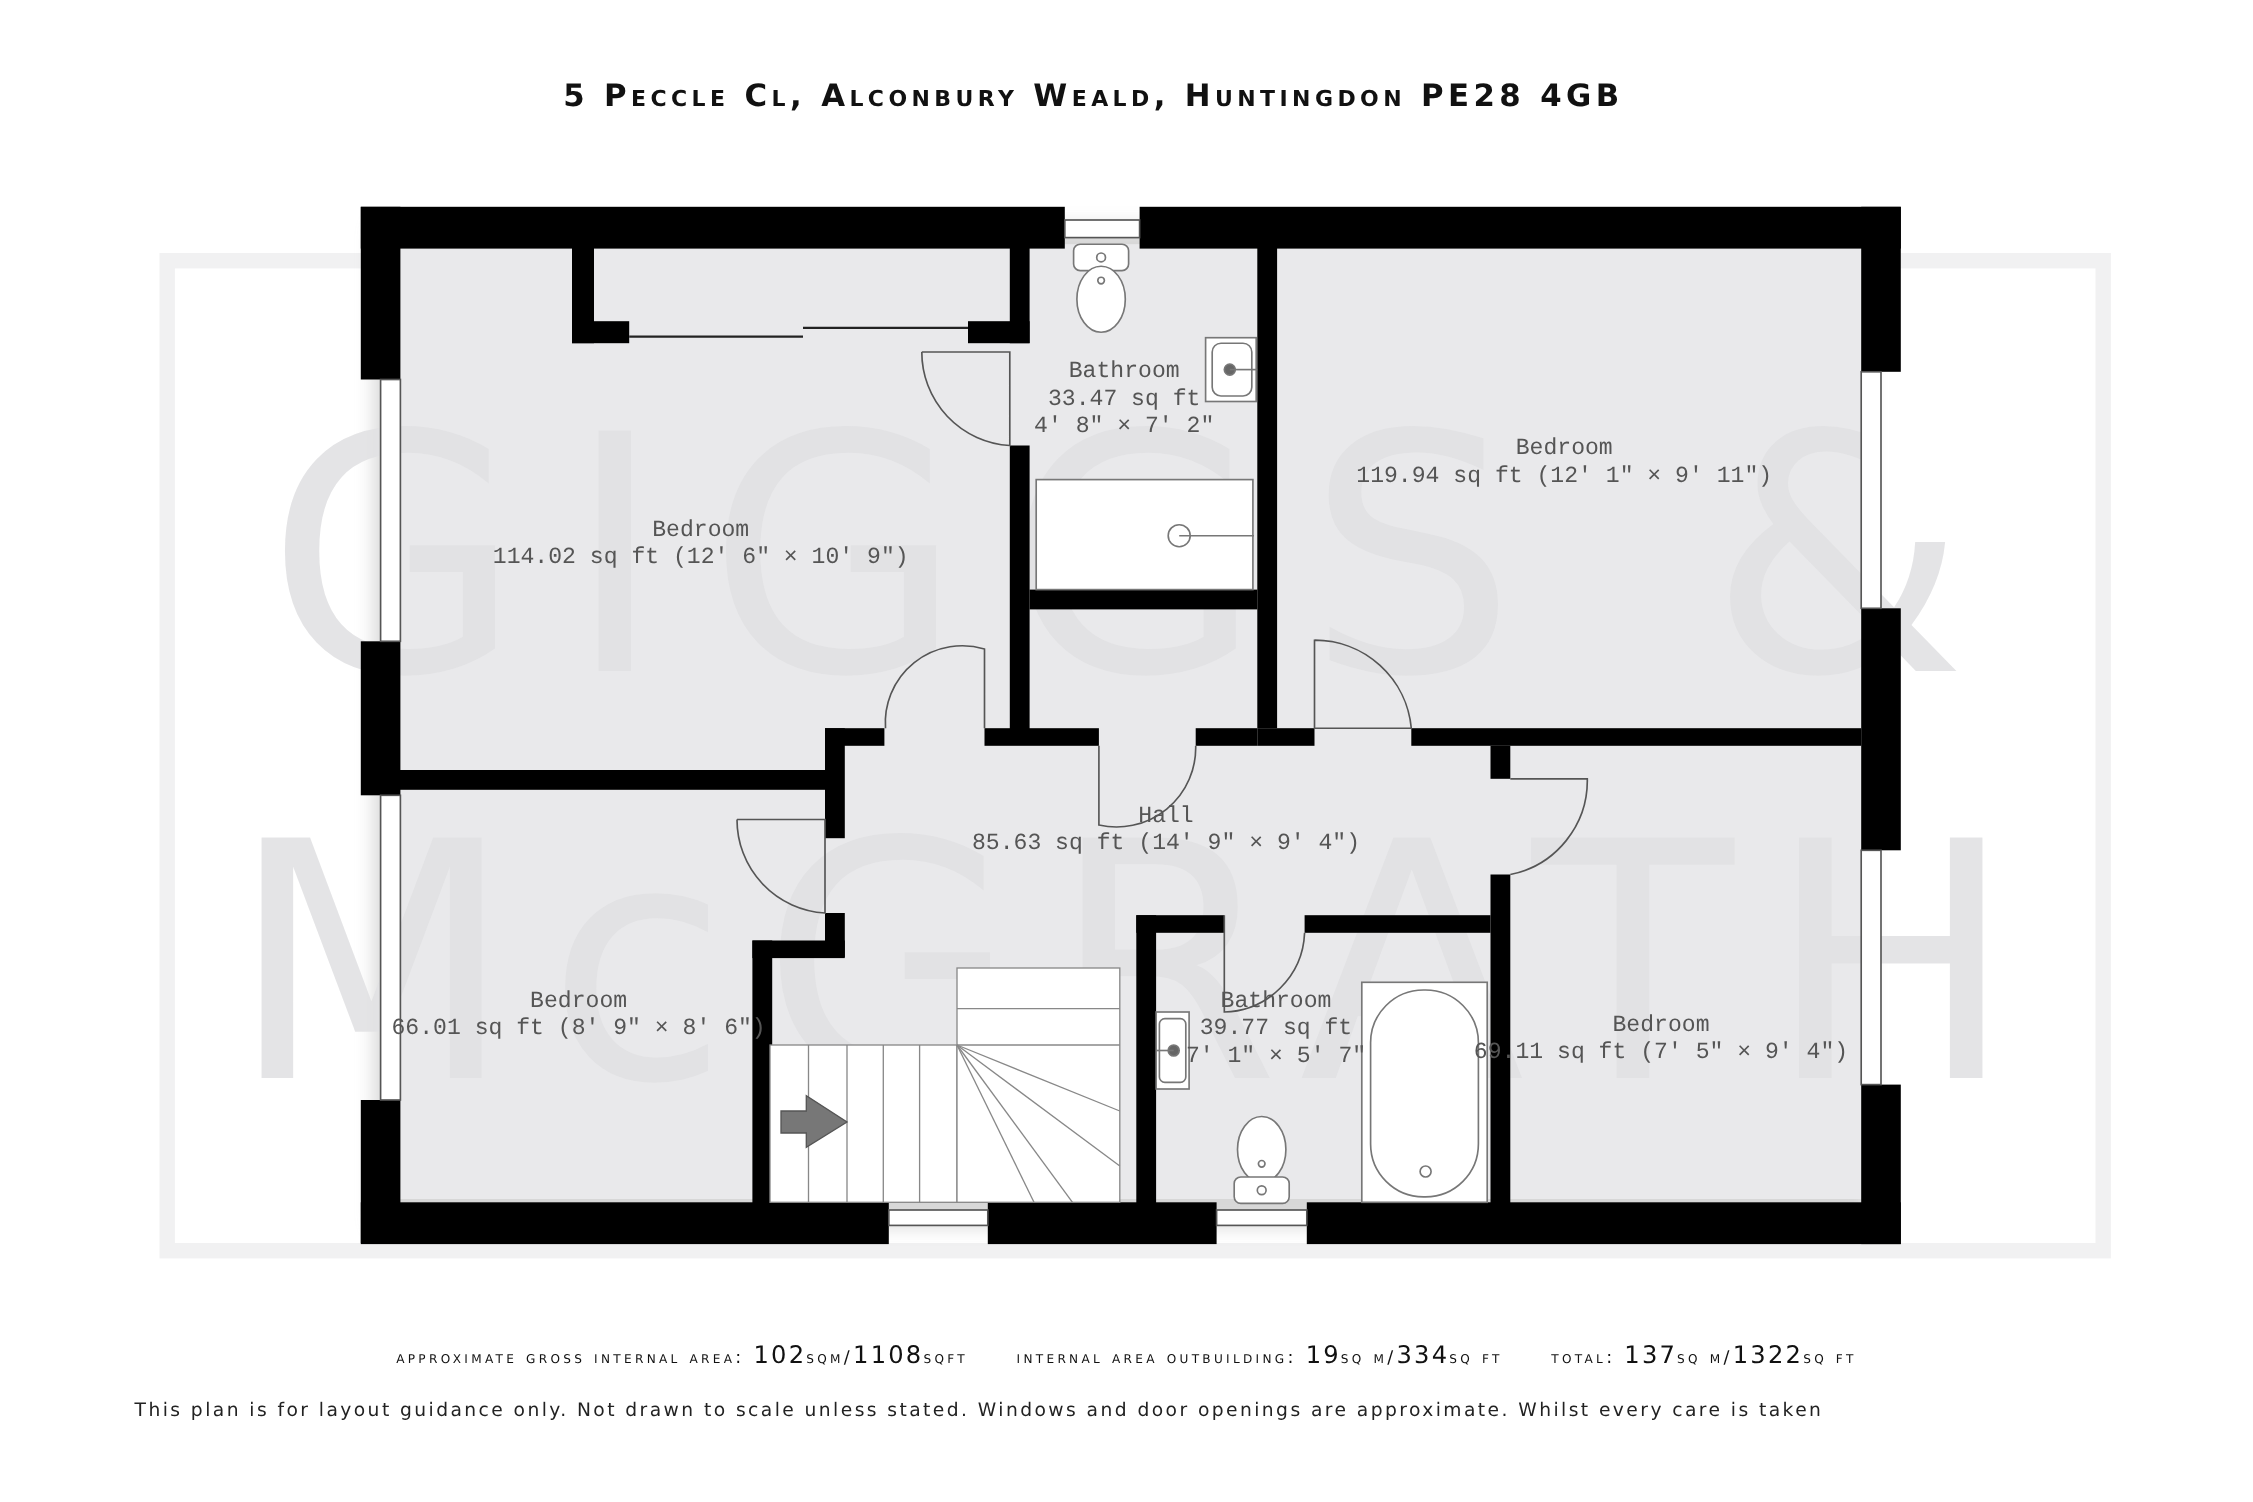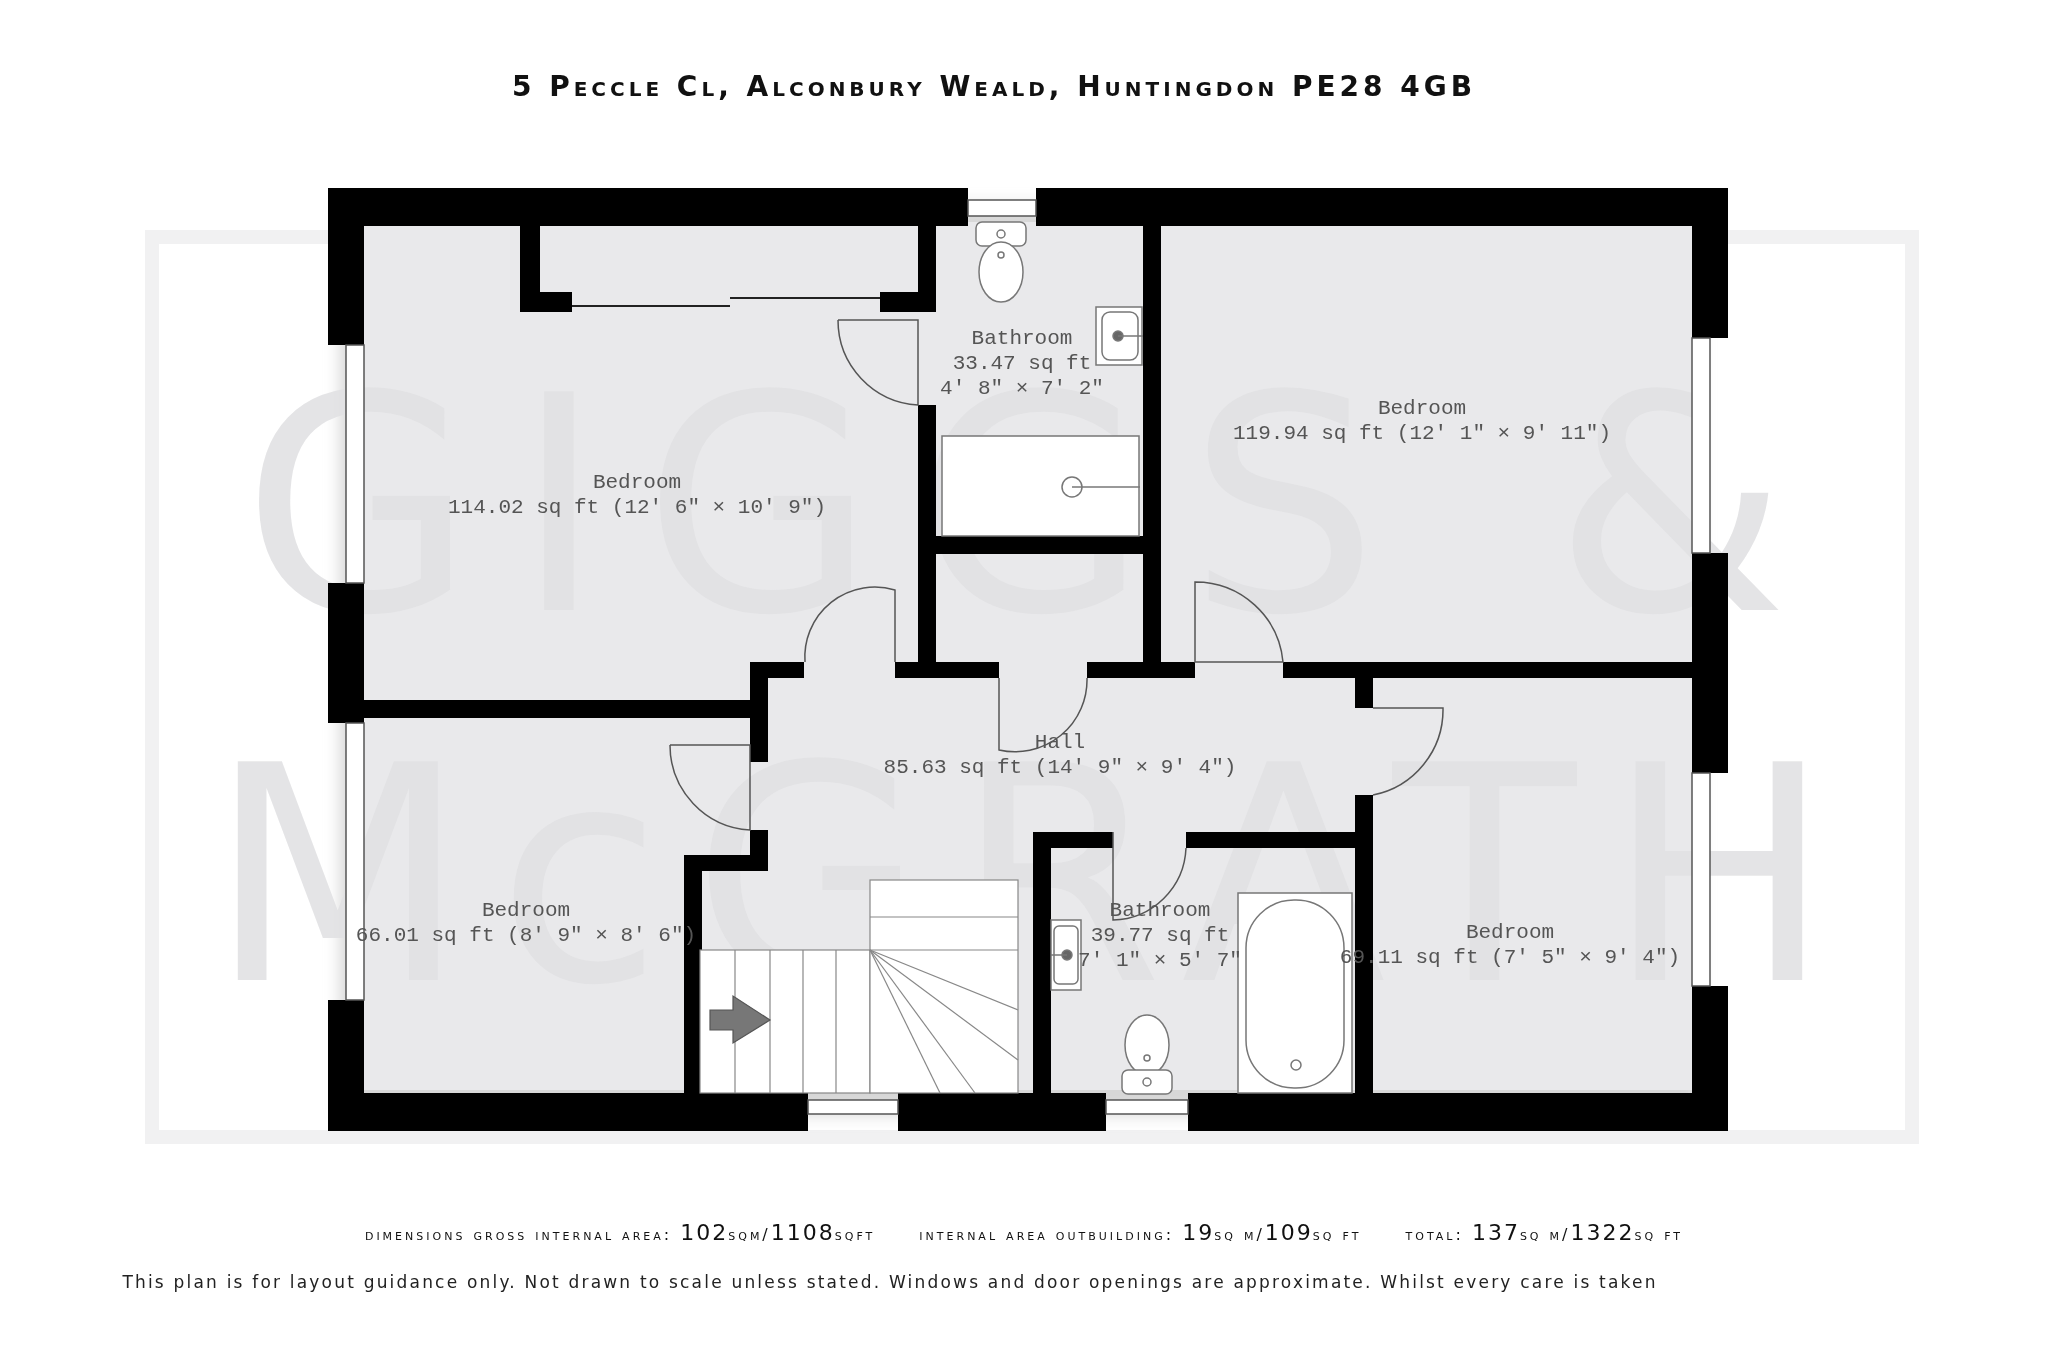--- a/index.html
+++ b/index.html
@@ -196,26 +196,26 @@
   <div>39.77 sq ft</div>
   <div>7' 1" × 5' 7"</div>
 </div>
 <div class="lbl" style="left:1510px; top:920px;">
   <div>Bedroom</div>
   <div>69.11 sq ft (7' 5" × 9' 4")</div>
 </div>
 
 <div class="areas">
   <span class="grp">
-    <span>dimensions gross internal area:</span>
+    <span>approximate gross internal area:</span>
     <span class="big">102</span><span>sqm/</span><span class="big">1108</span><span>sqft</span>
   </span>
   <span class="grp">
     <span>internal area outbuilding:</span>
-    <span class="big">19</span><span>sq m/</span><span class="big">109</span><span>sq ft</span>
+    <span class="big">19</span><span>sq m/</span><span class="big">334</span><span>sq ft</span>
   </span>
   <span class="grp">
     <span>total:</span>
     <span class="big">137</span><span>sq m/</span><span class="big">1322</span><span>sq ft</span>
   </span>
 </div>
 
 <div class="disclaimer">
   <div>This plan is for layout guidance only. Not drawn to scale unless stated. Windows and door openings are approximate. Whilst every care is taken</div>
 </div>

